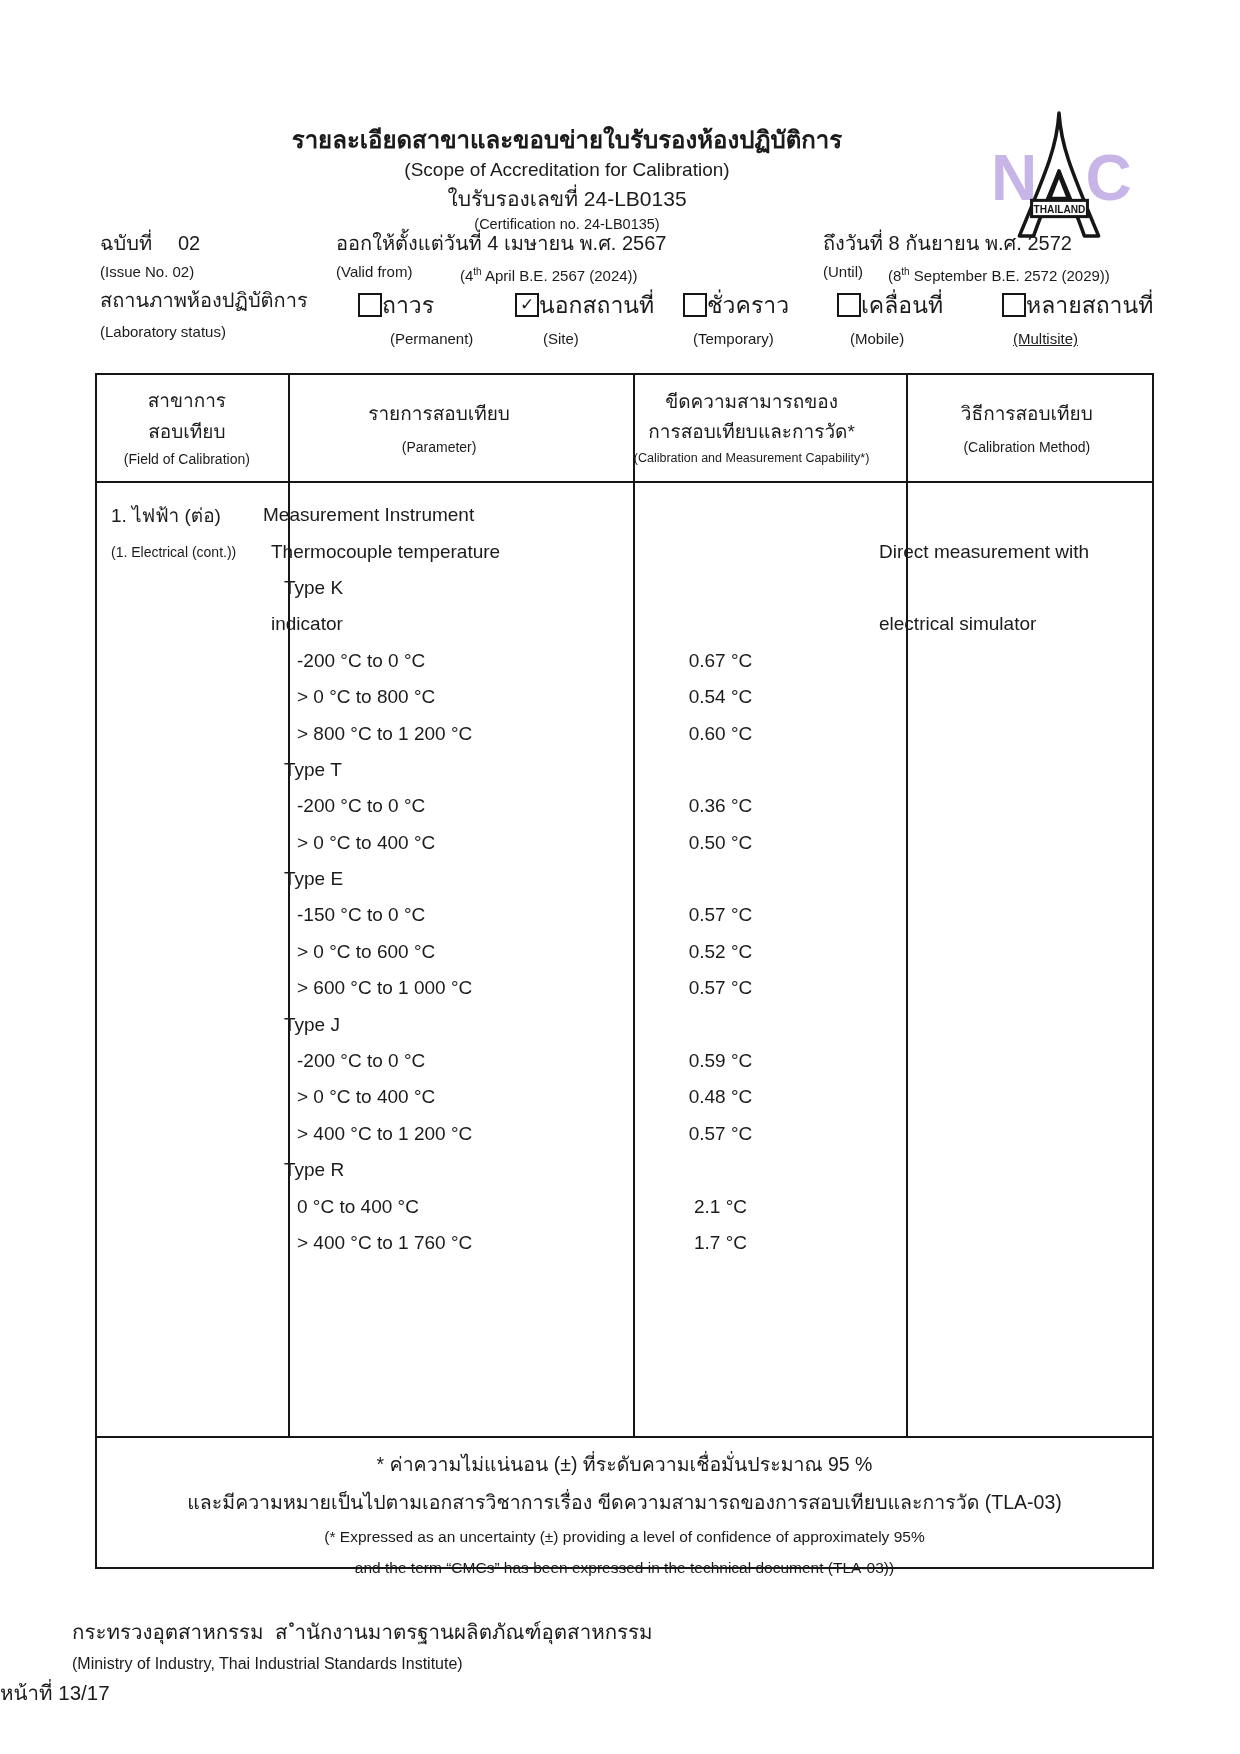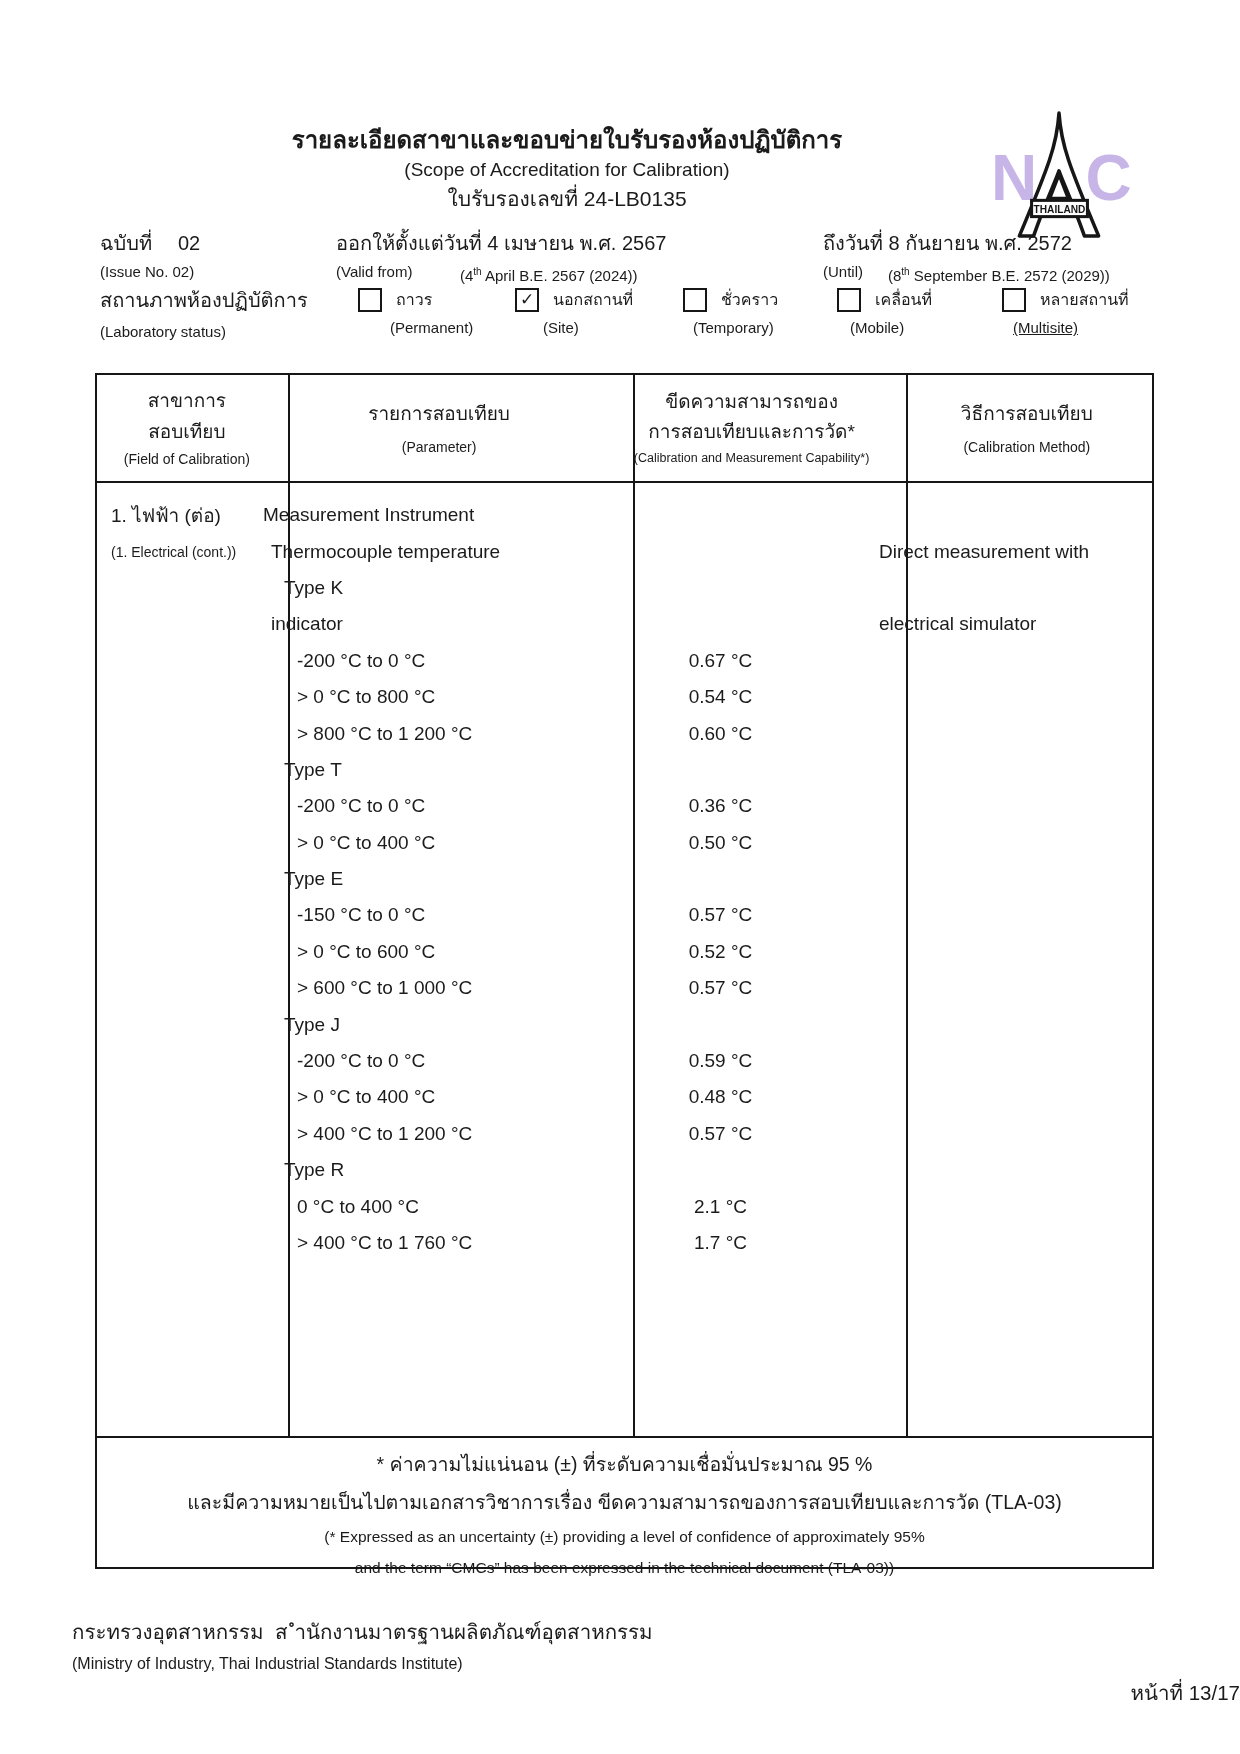--- a/index.html
+++ b/index.html
@@ -1,38 +1,38 @@
 <!DOCTYPE html>
 <html><head>
 <meta charset="utf-8">
 <style>
   html,body{margin:0;padding:0;background:#e8e8e8;}
   .page{position:relative;width:1240px;height:1754px;margin:0 auto;background:#fff;
         font-family:"Liberation Sans","DejaVu Sans",sans-serif;color:#1b1b1b;overflow:hidden;}
   .abs{position:absolute;}
-  .ctr{text-align:right;}
+  .ctr{text-align:left;}
   
   .title-block{left:0;top:124px;width:1134px;text-align:center;}
   .t1{font-size:24px;font-weight:bold;line-height:32px;}
   .t2{font-size:19px;line-height:27px;}
   .t3{font-size:21px;line-height:31px;}
   .t4{font-size:14.5px;line-height:20px;}
   
   .logo{left:993px;top:110px;width:132px;height:132px;}
   .logo .nac{position:absolute;left:-2px;top:36px;font-size:64px;font-weight:bold;
              letter-spacing:1px;line-height:64px;}
   .logo svg{position:absolute;left:13px;top:0;}
   
   .th20{font-size:20px;line-height:27px;white-space:pre;}
   .en15{font-size:15px;line-height:21px;white-space:pre;}
   sup{font-size:10px;}
   .status-group{position:absolute;top:287px;white-space:nowrap;}
   .cbx{display:inline-block;width:20px;height:20px;border:2.5px solid #161616;text-align:center;
        line-height:19px;font-size:17px;font-weight:bold;vertical-align:middle;background:#fff;}
-  .cbx-th{font-size:16px;margin-left:14px;vertical-align:middle;}
+  .cbx-th{font-size:23px;margin-left:0;vertical-align:middle;}
   .cbx-en{font-size:15px;margin-top:7px;}
   
   .twrap{left:95px;top:373px;width:1055px;height:1192px;border:2.5px solid #161616;box-sizing:content-box;}
   .vline{position:absolute;top:0;height:1063px;width:0;border-left:2px solid #161616;}
   .thead{position:absolute;left:0;top:0;width:100%;height:108px;border-bottom:2.5px solid #161616;
          display:flex;box-sizing:border-box;}
   .hc{display:flex;flex-direction:column;justify-content:center;align-items:center;text-align:center;box-sizing:border-box;}
   .hc1{width:191px;}.hc2{width:345px;}.hc3{width:319px;}.hc4{width:266px;}
   .h-th{font-size:19px;line-height:31px;}
   .h-en{font-size:14px;line-height:24px;}
@@ -58,20 +58,21 @@
 </style>
 </head>
 <body>
 
 <div class="page">
 
   <div class="abs title-block">
     <div class="t1">รายละเอียดสาขาและขอบข่ายใบรับรองห้องปฏิบัติการ</div>
     <div class="t2">(Scope of Accreditation for Calibration)</div>
     <div class="t3">ใบรับรองเลขที่ 24-LB0135</div>
+    <div class="t4">(Certification no. 24-LB0135)</div>
   </div>
 
   <div class="abs logo">
     <div class="nac" style="color:#c8b5e8;">NAC</div>
     <svg width="106" height="132" viewBox="0 0 104 130">
       <path d="M52 3 C50 34 42 55 13 124 L27 124 C39 90 47 74 52 60 C57 74 65 90 77 124 L91 124 C62 55 54 34 52 3 Z" fill="#ffffff" stroke="#161616" stroke-width="3.5" stroke-linejoin="round"></path>
       <path d="M52 64 L43 87 L61 87 Z" fill="#ffffff" stroke="#161616" stroke-width="3" stroke-linejoin="round"></path>
       <rect x="25" y="89" width="55" height="16" fill="#ffffff" stroke="#161616" stroke-width="3"></rect>
       <text x="52.5" y="101.5" text-anchor="middle" font-size="10" font-weight="bold" fill="#161616">THAILAND</text>
     </svg>

